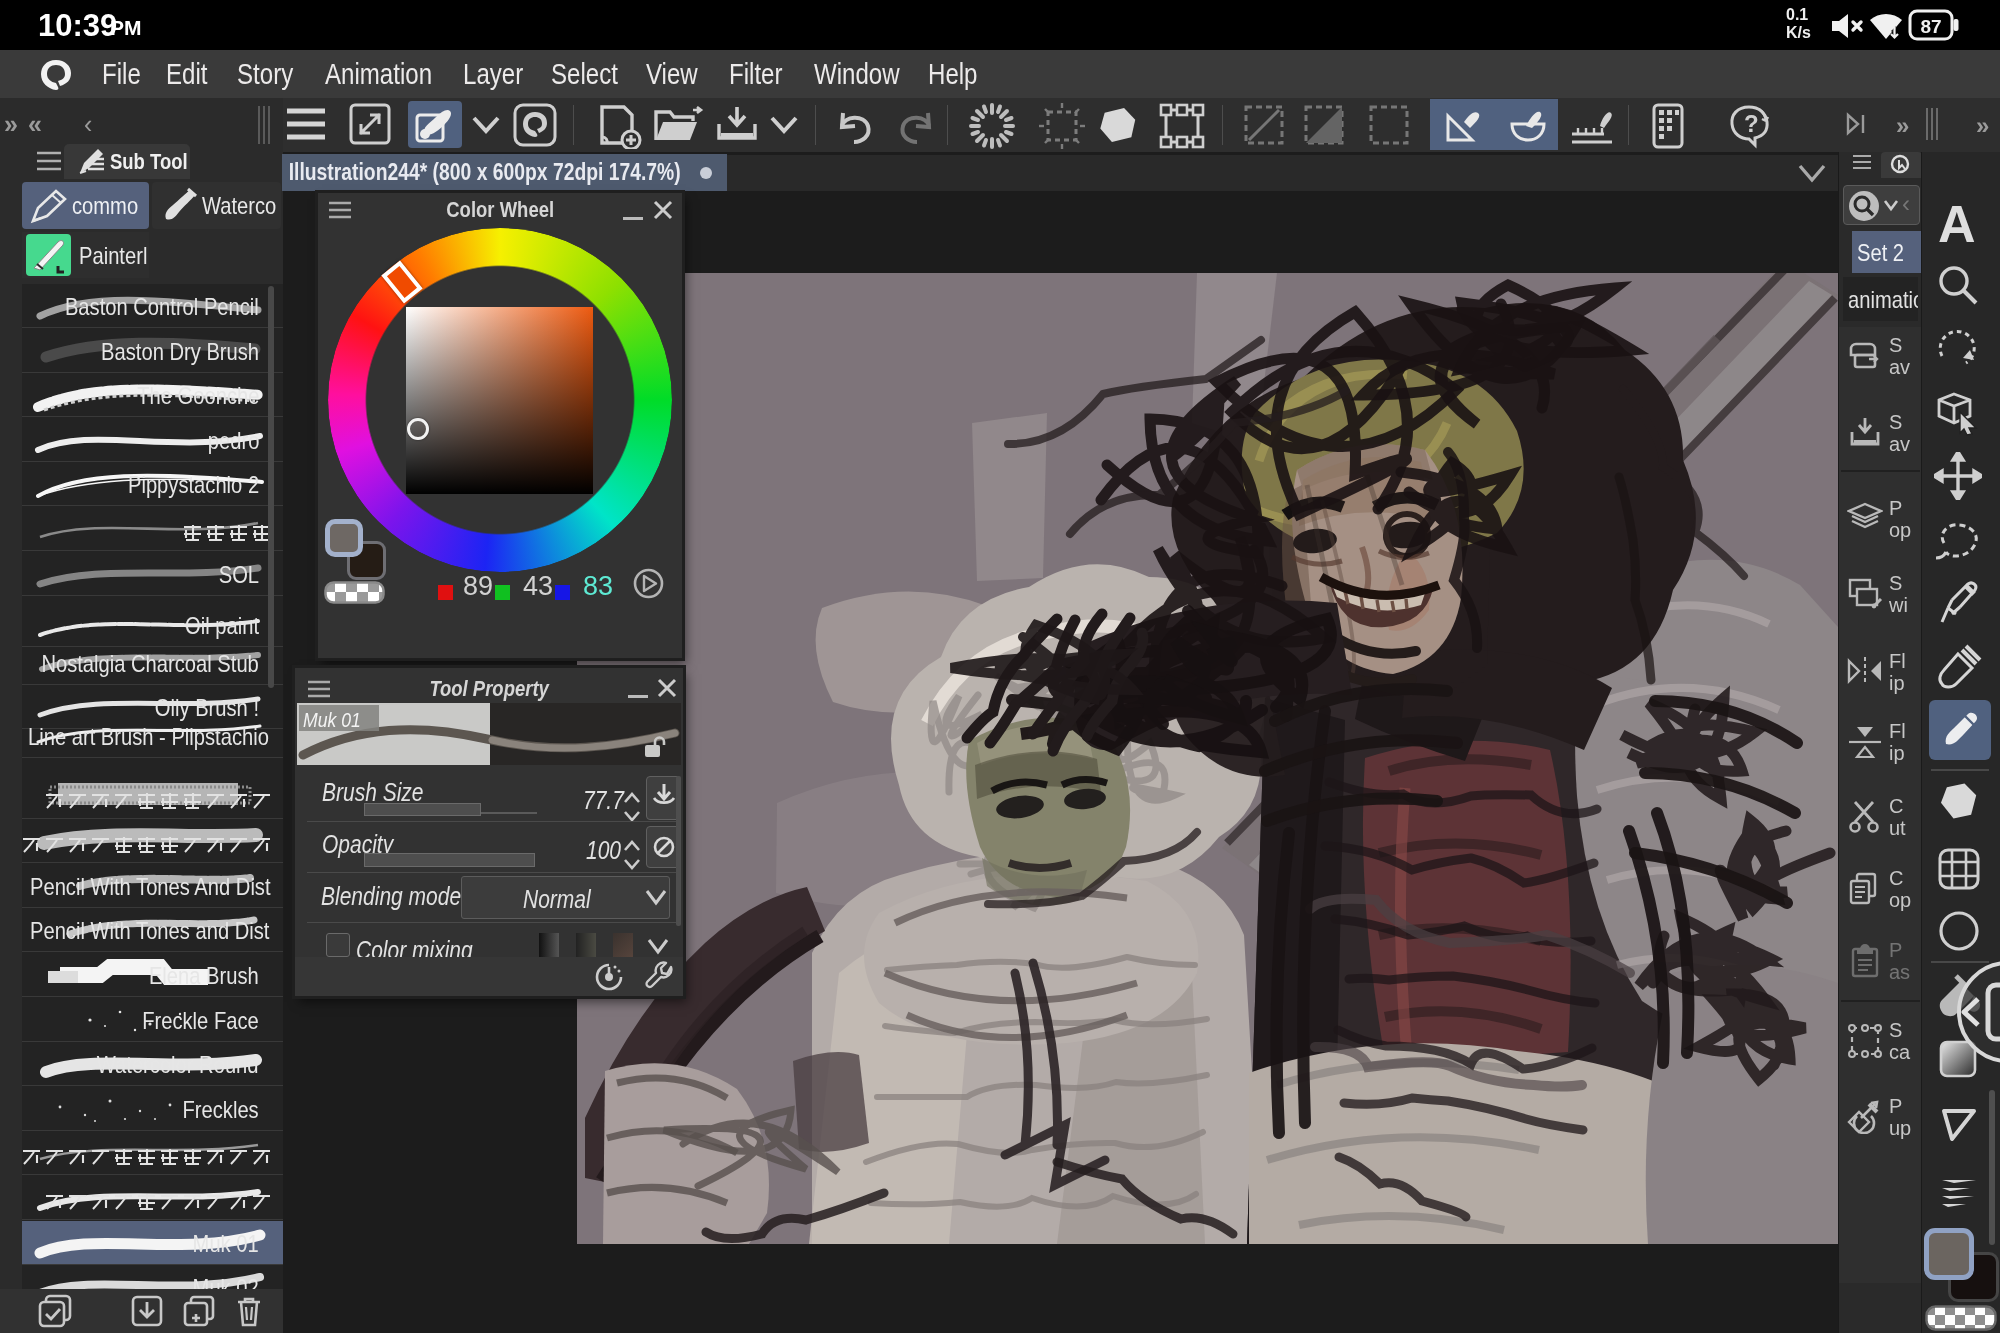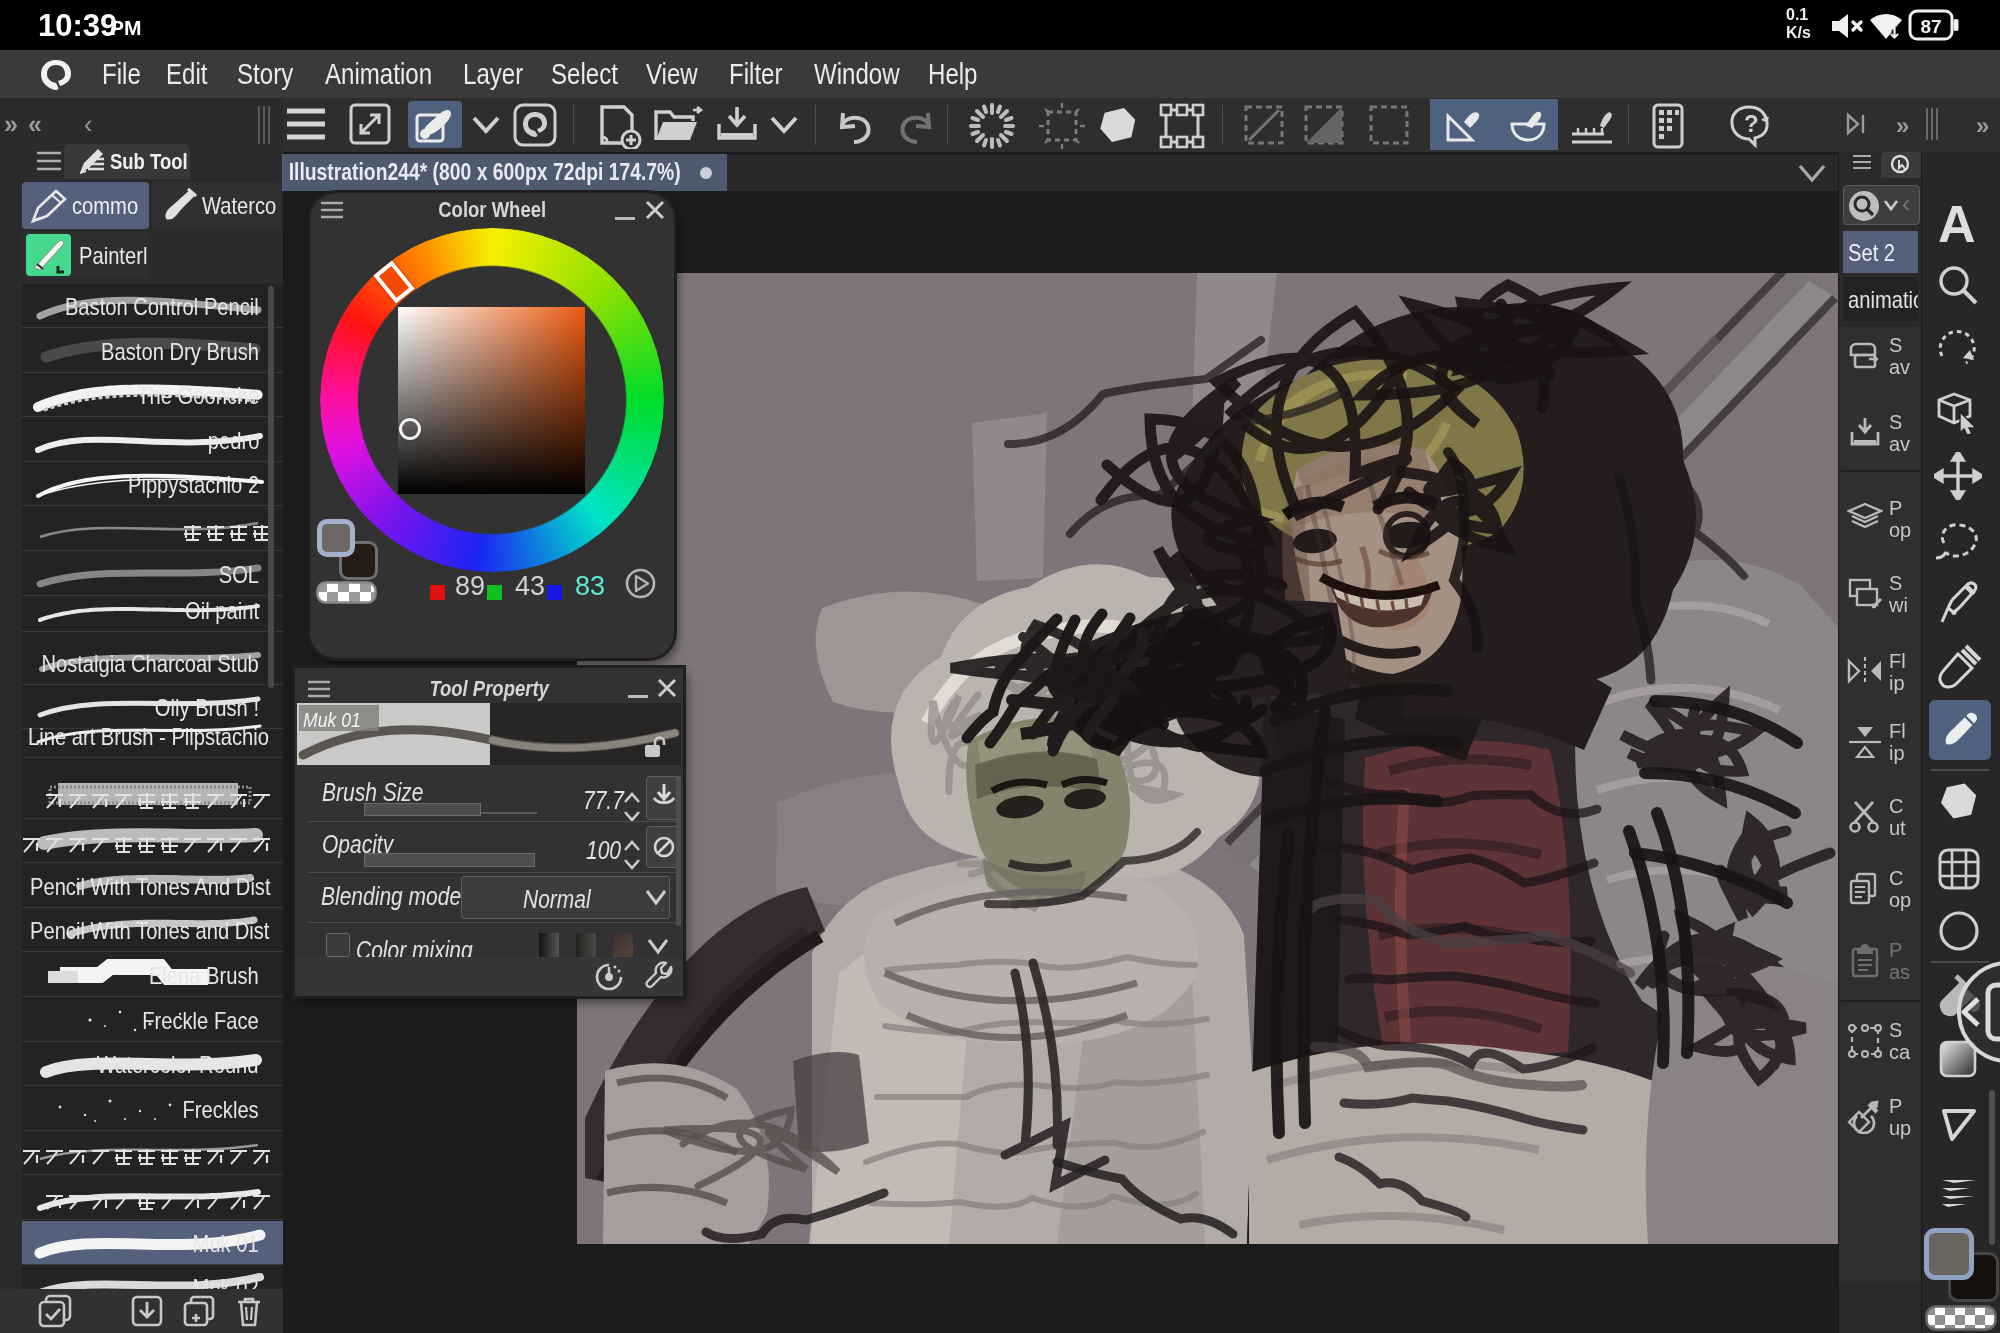--- a/index.html
+++ b/index.html
@@ -335,21 +335,21 @@
           <svg style="left:0;top:0" width="261" height="44" viewBox="0 0 261 44">
             <path d="M162 20 H179 M162 27 H179 M164 33 H177 M171 18 V34 M164 23 V31 M185 20 H202 M185 27 H202 M187 33 H200 M194 18 V34 M187 23 V31 M208 20 H225 M208 27 H225 M210 33 H223 M217 18 V34 M210 23 V31 M231 20 H248 M231 27 H248 M233 33 H246 M240 18 V34 M233 23 V31" stroke="#e2e2e2" stroke-width="2.1" fill="none"></path>
           </svg>
         </div>
       <div class="brow" style="top:267.6px">
           <svg width="240" height="40" viewBox="0 0 240 40">
             <path d="M10 30 C70 10 150 26 228 14" fill="none" stroke="#9d9d9d" stroke-width="7" stroke-linecap="round" opacity=".8"></path>
           </svg>
           <span class="nm">SOL</span>
         </div>
-      <div class="brow" style="top:304px">
+      <div class="brow" style="top:319px">
           <svg width="240" height="40" viewBox="0 0 240 40">
             <path d="M10 30 C70 8 150 28 228 16" fill="none" stroke="#e8e8e8" stroke-width="4" stroke-dasharray="9 2 5 1" stroke-linecap="round"></path>
           </svg>
           <span class="nm">Oil paint</span>
         </div>
       <div class="brow" style="top:356.8px">
           <svg width="240" height="40" viewBox="0 0 240 40">
             <path d="M12 26 C70 6 150 20 228 12" fill="none" stroke="#cccccc" stroke-width="6" stroke-linecap="round" opacity=".75" stroke-dasharray="12 2"></path>
           </svg>
           <span class="nm">Nostalgia Charcoal Stub</span>
@@ -610,21 +610,21 @@
   <path d="M307 920 Q264 937 229 947 Q198 940 185 961 Q147 971 129 959" stroke="#241d1e" stroke-width="9" fill="none" opacity=".85" stroke-linecap="round"></path>
   <path d="M480 889 Q517 901 545 906 Q564 929 604 946 Q628 940 656 961" stroke="#241d1e" stroke-width="9" fill="none" opacity=".85" stroke-linecap="round"></path>
   <path d="M762 884 Q783 891 803 911 Q824 905 845 928 Q886 939 889 944" stroke="#241d1e" stroke-width="9" fill="none" opacity=".8" stroke-linecap="round"></path>
   <path d="M106 871 Q181 818 261 899 Q140 819 229 896 Q104 862 214 837 Q209 908 87 857 Q261 846 121 913" stroke="#57504e" stroke-width="7" fill="none" opacity=".8" stroke-linecap="round"></path>
   </svg>
   </div>
   <div id="doctab" class="abs"><span class="sx" style="padding-left:8px">Illustration244* (800 x 600px 72dpi 174.7%)</span><div class="abs" style="left:418px;top:13px;width:12px;height:12px;border-radius:50%;background:#c9ced8;"></div></div>
   <svg class="abs" style="left:1797px;top:163px" width="30" height="21" viewBox="0 0 30 21">
       <path d="M3 3 L15 17 L27 3" fill="none" stroke="#a9a9a9" stroke-width="3.4"></path>
     </svg>
-  <div class="panel" id="colorwheel" style="left:310px;top:193px;width:364px;height:465px;border-radius:26px;">
+  <div class="panel" id="colorwheel" style="left:318px;top:193px;width:364px;height:465px;">
     <svg class="abs" style="left:10px;top:8px" width="24" height="18" viewBox="0 0 24 18">
         <path d="M1 2 H23 M1 9 H23 M1 16 H23" stroke="#aaa" stroke-width="2.4"></path>
       </svg>
     <div class="abs" style="left:0;top:4px;width:364px;text-align:center;color:#d6d6d6;font-size:22px;font-weight:bold;"><span class="sxc">Color Wheel</span></div>
     <div class="abs" style="left:305px;top:24px;width:20px;height:3px;background:#bbb;"></div>
     <svg class="abs" style="left:334px;top:6px" width="22" height="22" viewBox="0 0 22 22">
         <path d="M3 3 L19 19 M19 3 L3 19" stroke="#ccc" stroke-width="3"></path>
       </svg>
     <div class="abs" style="left:10px;top:35px;width:344px;height:344px;border-radius:50%;background:conic-gradient(from 0deg, #f6f000 0deg, #8fe000 45deg, #00dc28 90deg, #00e4c8 138deg, #1c24f4 185deg, #7c14ec 222deg, #e010e0 252deg, #ff0f9e 272deg, #ff1212 300deg, #ff7c00 331deg, #f6f000 360deg); -webkit-mask:radial-gradient(circle closest-side, transparent 77.5%, #000 78.5%); mask:radial-gradient(circle closest-side, transparent 77.5%, #000 78.5%);"></div>
     <div class="abs" style="left:88px;top:114px;width:187px;height:187px;background:linear-gradient(to bottom, rgba(0,0,0,0) 0%, #000 100%), linear-gradient(to right, #fff 0%, #ed5a10 100%);"></div>
@@ -743,21 +743,21 @@
       <svg class="abs" style="left:3px;top:3px" width="34" height="34" viewBox="0 0 34 34">
           <circle cx="17" cy="17" r="15" fill="#bdbdbd"></circle>
           <circle cx="15" cy="15" r="7" fill="none" stroke="#2a2a2a" stroke-width="3"></circle>
           <path d="M20 20 L26 26" stroke="#2a2a2a" stroke-width="3.4"></path>
         </svg>
       <svg class="abs" style="left:39px;top:13px" width="16" height="13" viewBox="0 0 16 13">
           <path d="M2 2 L8 10 L14 2" fill="none" stroke="#ccc" stroke-width="2.6"></path>
         </svg>
       <span class="abs" style="left:58px;top:4px;color:#777;font-size:24px;">‹</span>
     </div>
-    <div class="abs" style="left:4px;top:79px;width:75px;height:42px;background:#55617c;">
+    <div class="abs" style="left:13px;top:79px;width:75px;height:42px;background:#55617c;">
         <span class="abs sx" style="left:5px;top:8px;color:#eef0f4;font-size:24px;white-space:nowrap;">Set 2</span>
       </div>
     <div class="abs" style="left:4px;top:125px;width:75px;height:44px;background:#232323;overflow:hidden;">
         <span class="abs sx" style="left:5px;top:9px;color:#e2e2e2;font-size:24px;white-space:nowrap;">animatio</span>
       </div>
     <div class="abs" style="left:0px;top:0px;width:83px;height:1131px;">
         <div class="abs" style="left:0px;top:175px;width:83px;height:956px;background:#2f2f2f;"></div>
       <svg class="qico" style="top:187px" width="36" height="34" viewBox="0 0 36 34">
           <path d="M4 10 a5 5 0 0 1 5 -5 h14 a5 5 0 0 1 5 5 v6 h-24 Z" fill="none" stroke="#b9b9b9" stroke-width="2.6"></path>
           <rect x="8" y="16" width="20" height="12" rx="2" fill="none" stroke="#b9b9b9" stroke-width="2.6"></rect>

